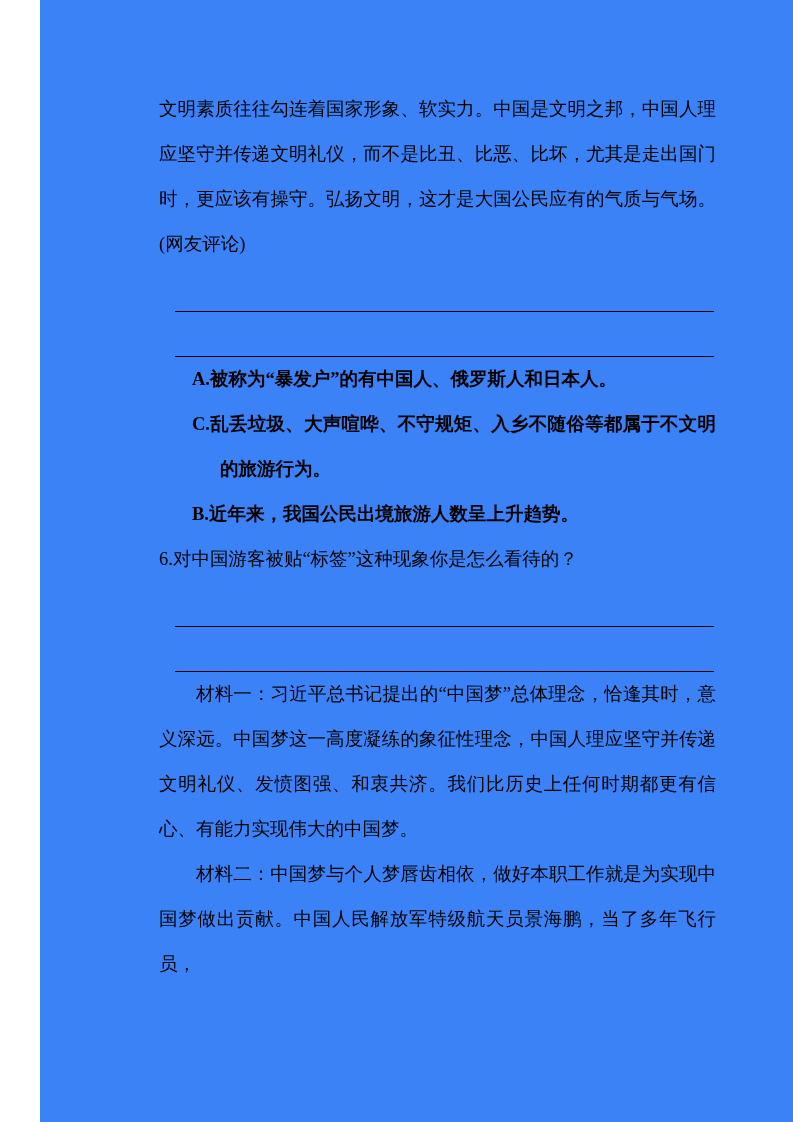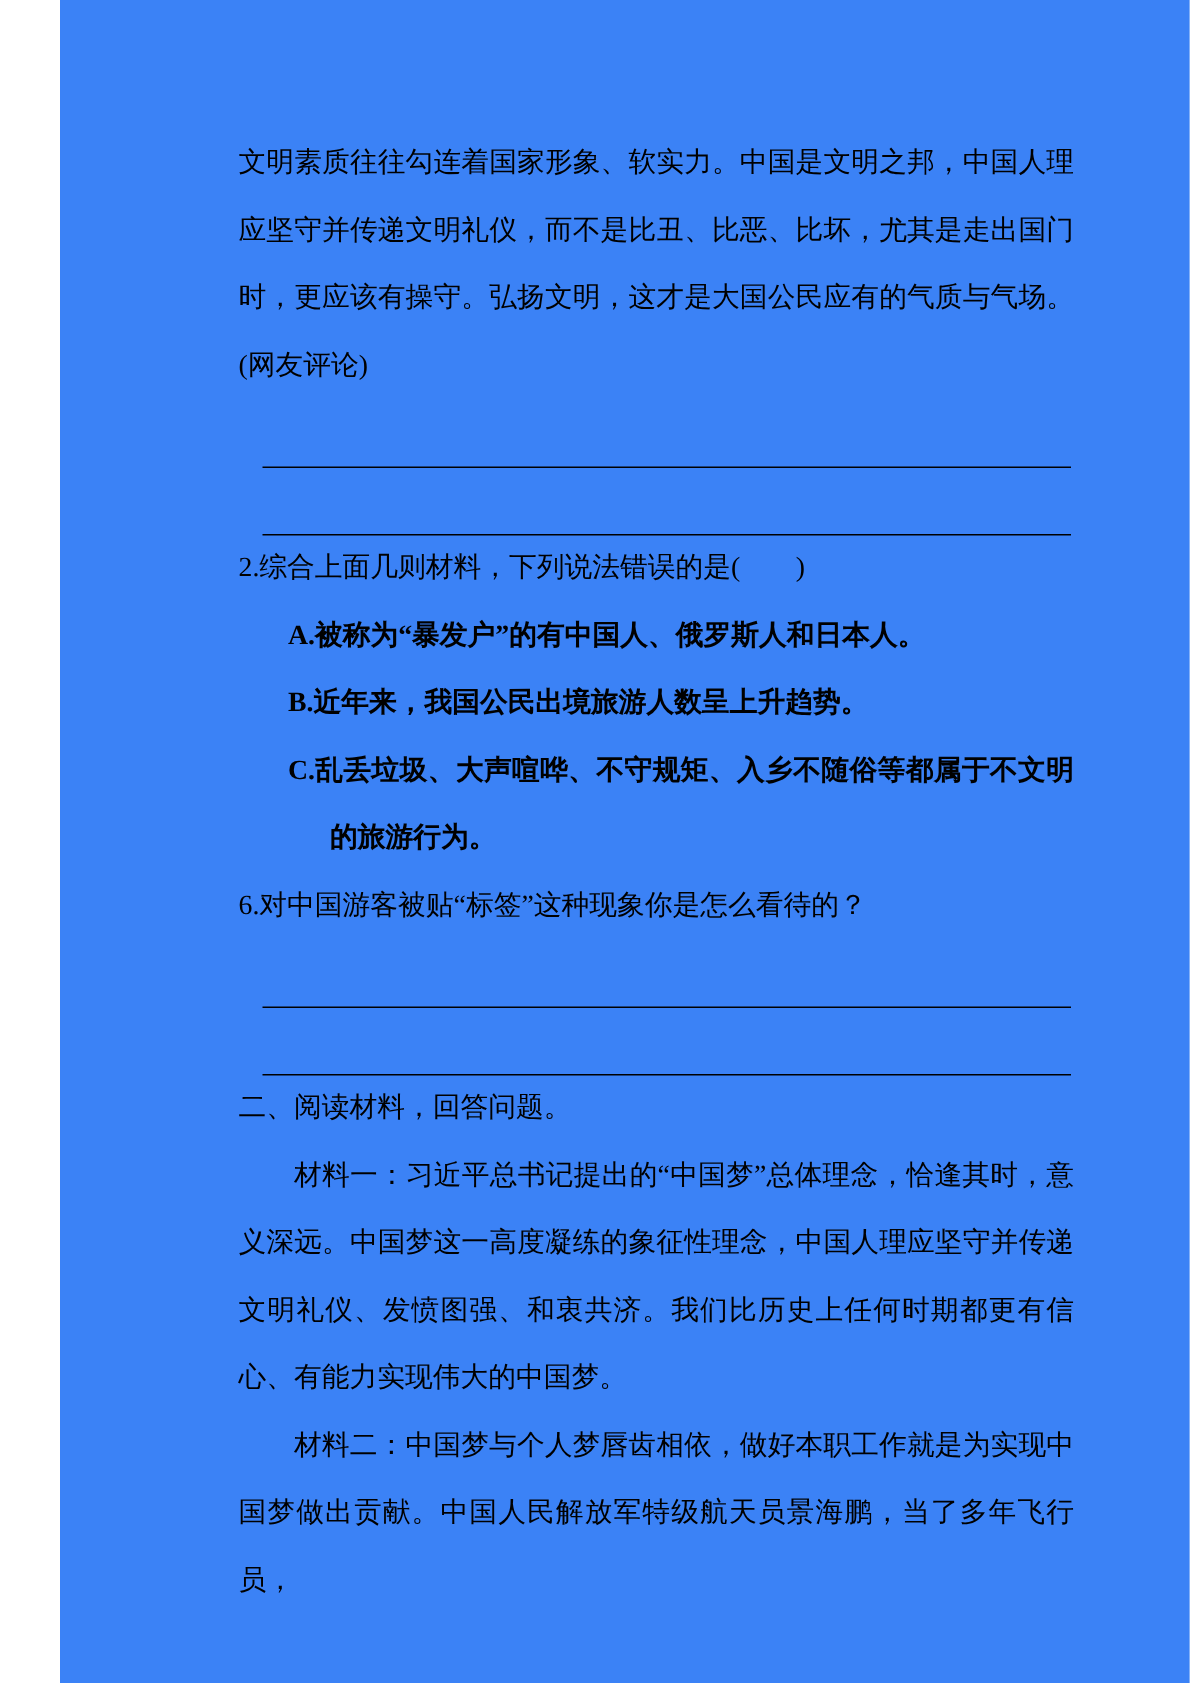--- a/index.html
+++ b/index.html
@@ -50,31 +50,29 @@
 
 <div class="page">
   <div class="content">
 
     <p class="para">文明素质往往勾连着国家形象、软实力。中国是文明之邦，中国人理应坚守并传递文明礼仪，而不是比丑、比恶、比坏，尤其是走出国门时，更应该有操守。弘扬文明，这才是大国公民应有的气质与气场。(网友评论)</p>
 
 
     <div class="answer-line"></div>
     <div class="answer-line"></div>
 
-    <p class="para">2.综合上面几则材料，下列说法错误的是(　　)</p>
 
     <p class="para option">A.被称为“暴发户”的有中国人、俄罗斯人和日本人。</p>
+    <p class="para option">C.乱丢垃圾、大声喧哗、不守规矩、入乡不随俗等都属于不文明的旅游行为。</p>
     <p class="para option">B.近年来，我国公民出境旅游人数呈上升趋势。</p>
-    <p class="para option">C.乱丢垃圾、大声喧哗、不守规矩、入乡不随俗等都属于不文明的旅游行为。</p>
 
     <p class="para">6.对中国游客被贴“标签”这种现象你是怎么看待的？</p>
 
     <div class="answer-line"></div>
     <div class="answer-line"></div>
 
-    <p class="para">二、阅读材料，回答问题。</p>
 
     <p class="para material"><span class="mat-label">材料一：</span><span>习近平总书记提出的“中国梦”总体理念，恰逢其时，意义深远。中国梦这一高度凝练的象征性理念，中国人理应坚守并传递文明礼仪、发愤图强、和衷共济。我们比历史上任何时期都更有信心、有能力实现伟大的中国梦。</span></p>
 
     <p class="para material"><span class="mat-label">材料二：</span><span>中国梦与个人梦唇齿相依，做好本职工作就是为实现中国梦做出贡献。中国人民解放军特级航天员景海鹏，当了多年飞行员，</span></p>
 
   </div>
 </div>
 
 </body></html>

